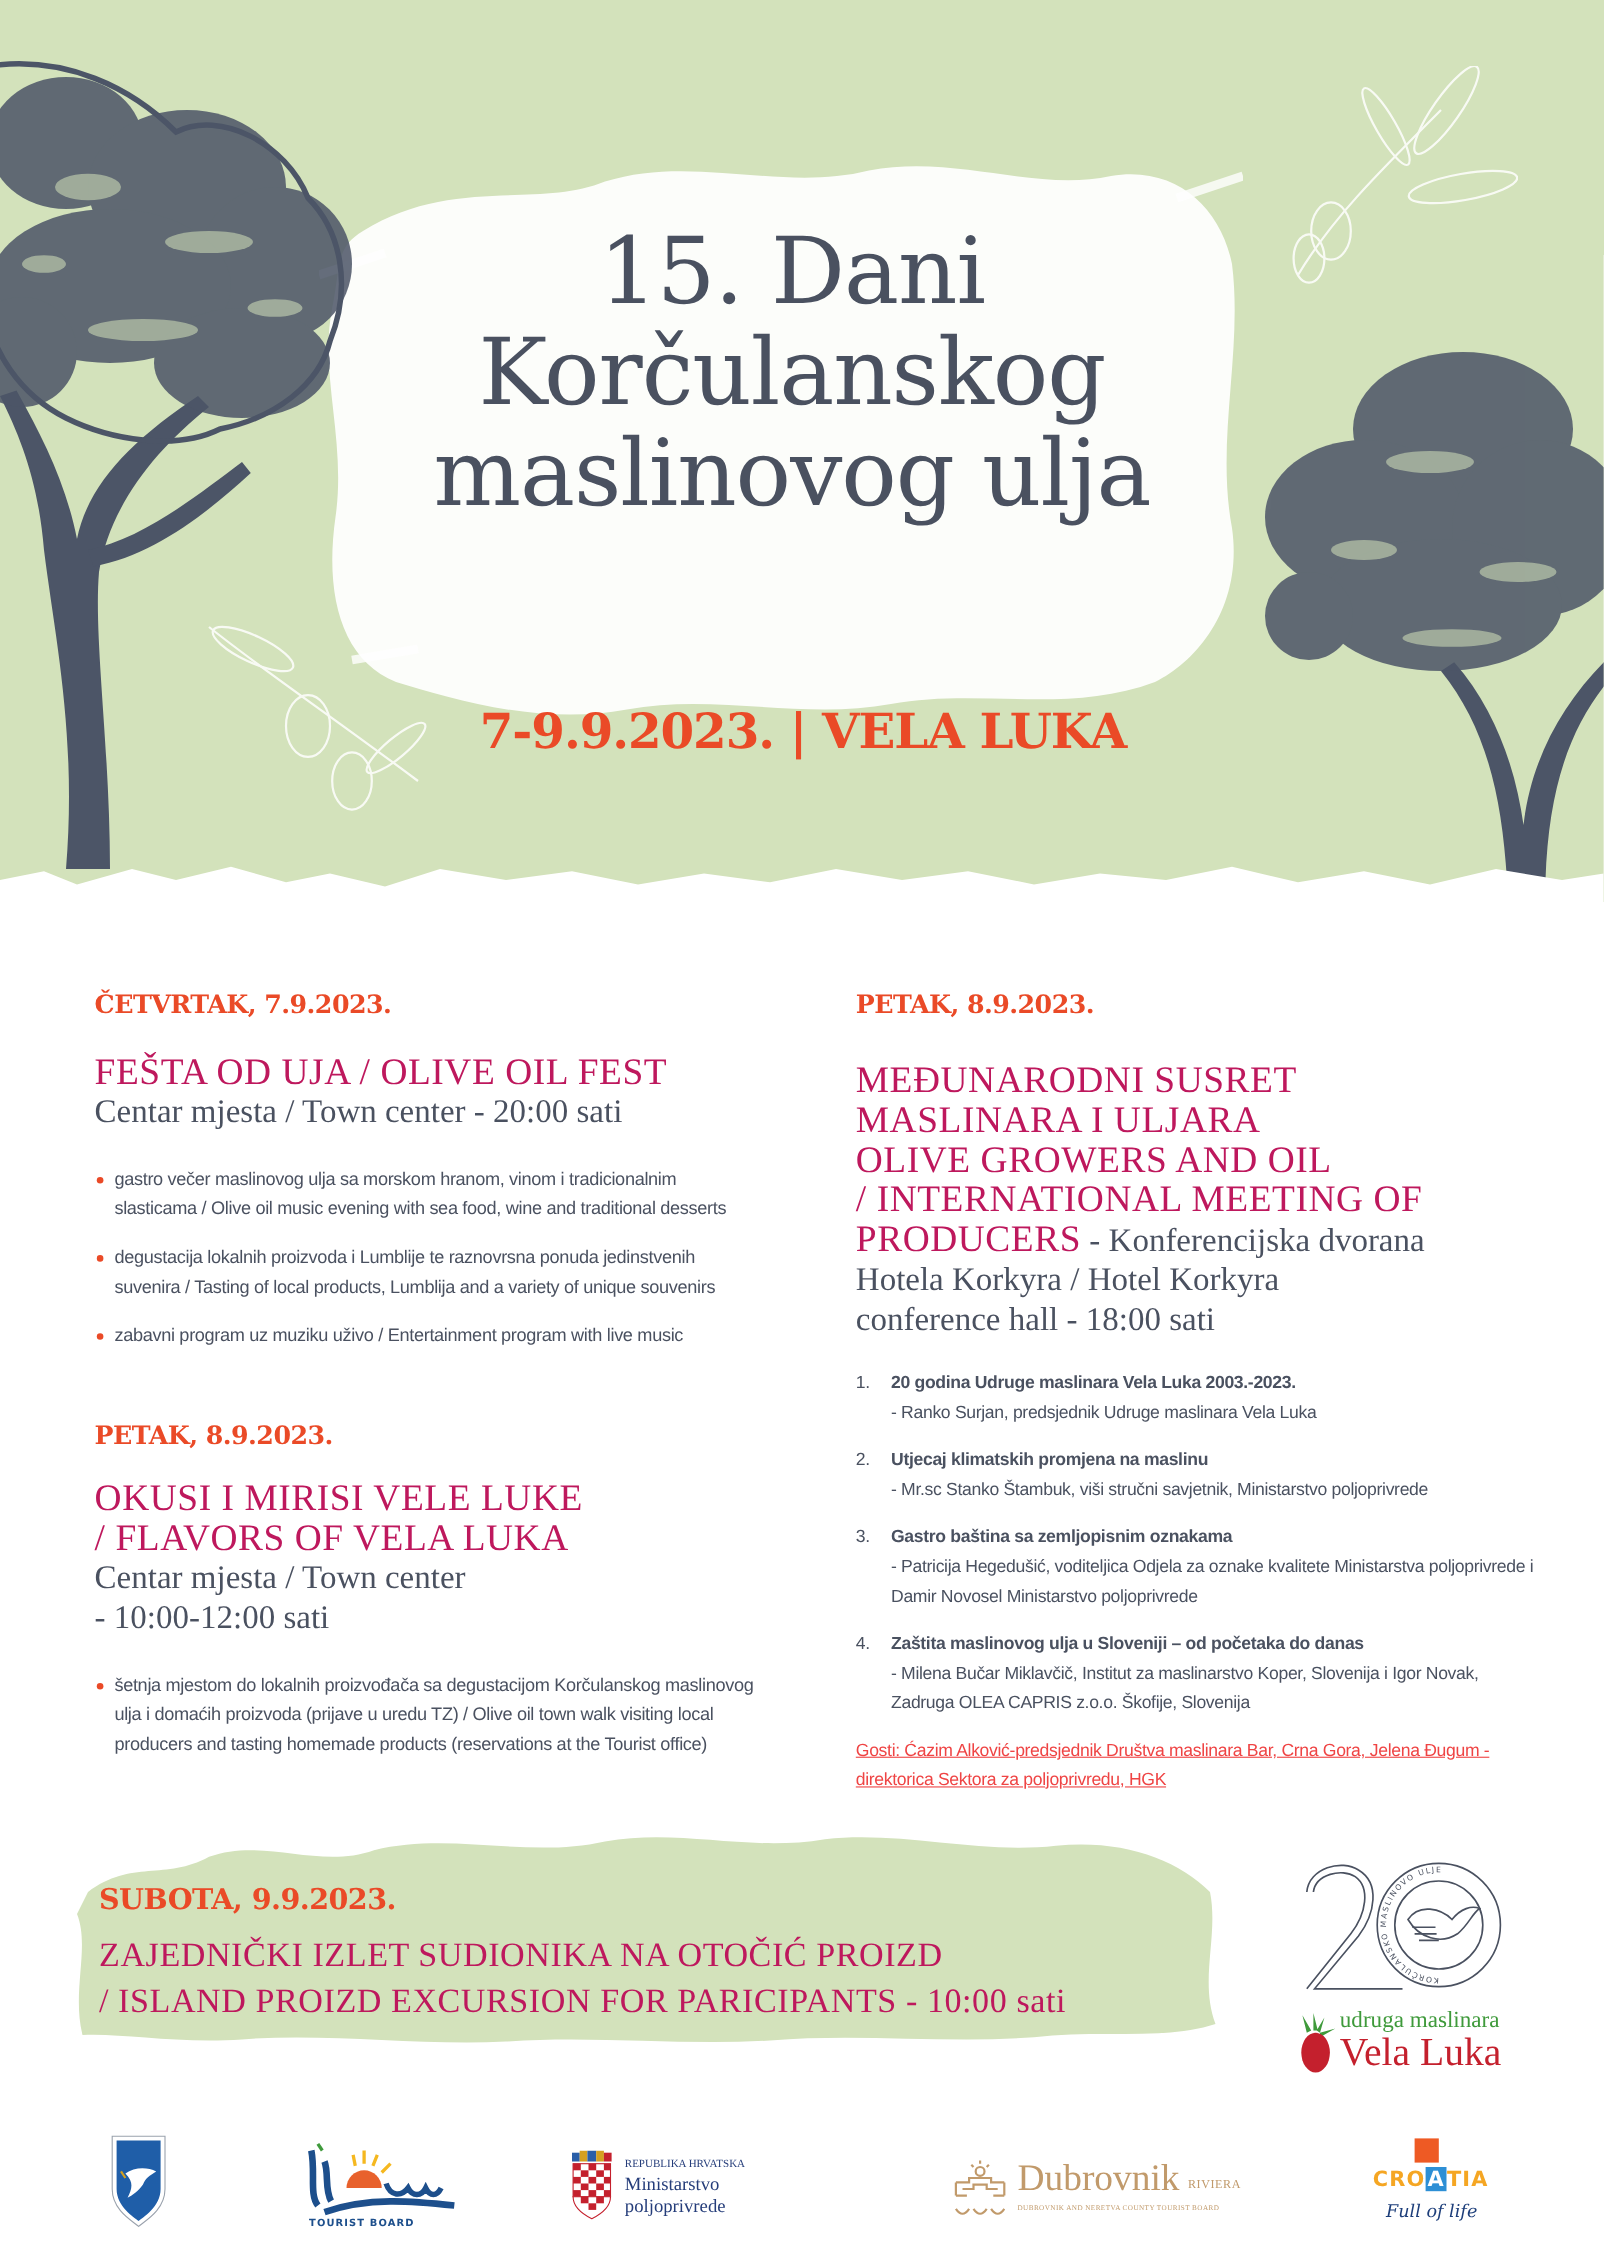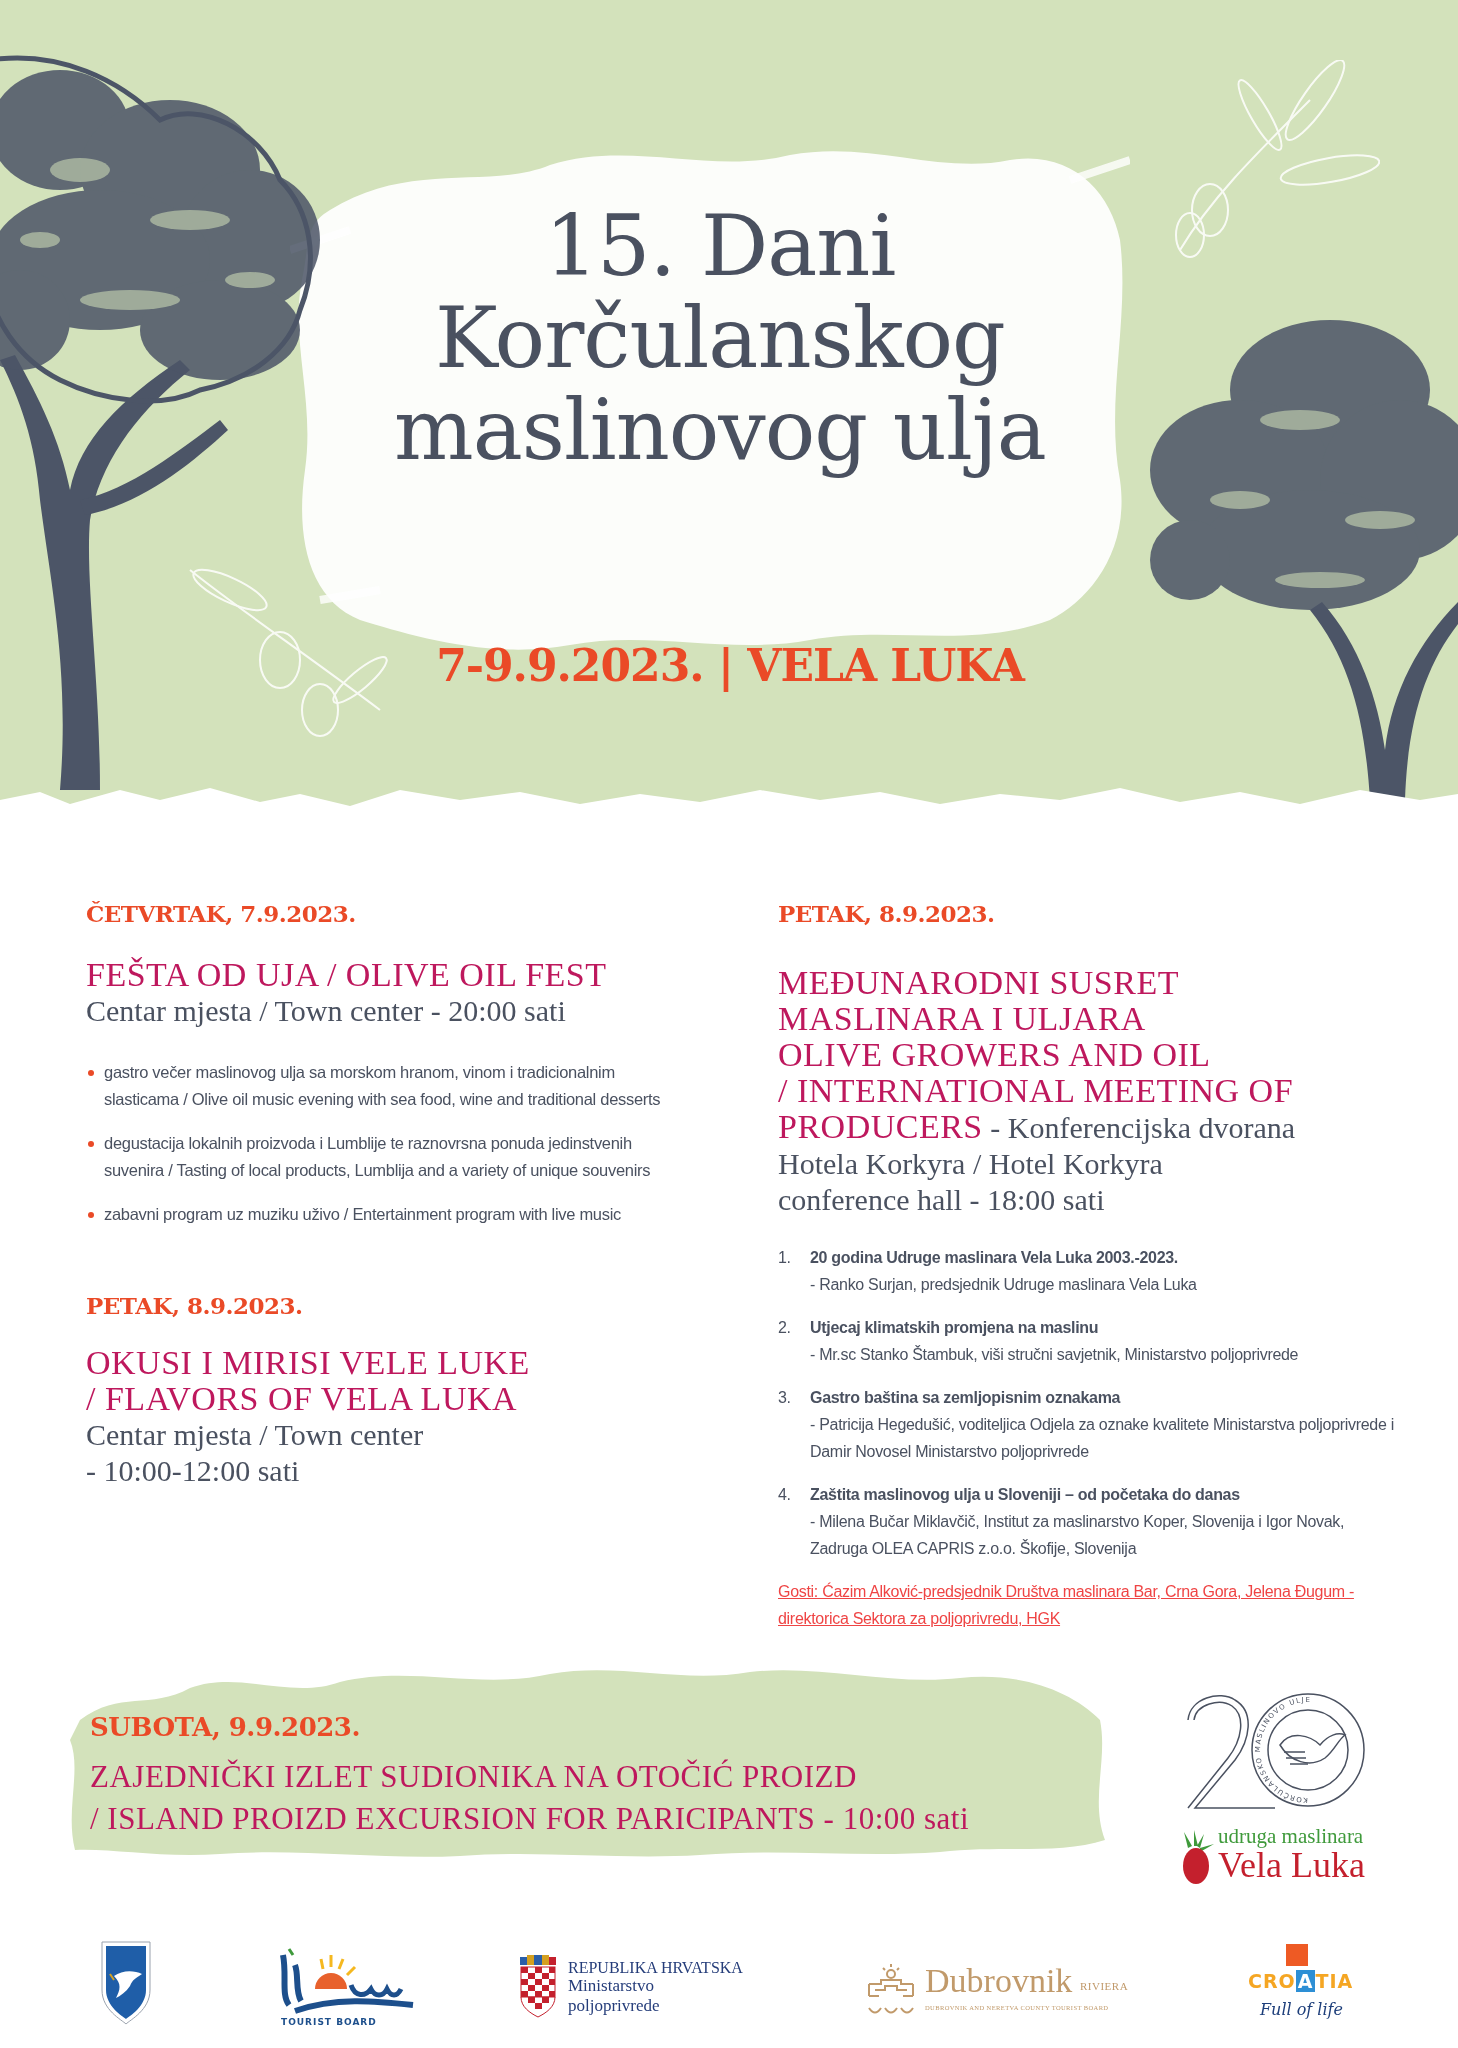--- a/index.html
+++ b/index.html
@@ -56,21 +56,21 @@
   .udruga-bottom { position: absolute; left: 38px; top: 22px; font-family: "Liberation Serif", serif; font-size: 36px; color: #c4202d; white-space: nowrap; }
 
   
   .sponsor { position: absolute; }
   .sp-coat { left: 100px; top: 1940px; width: 52px; height: 85px; }
   .sp-velaluka { left: 275px; top: 1945px; width: 140px; height: 90px; }
   .sp-velaluka .tb { position: absolute; left: 6px; top: 72px; font-family: "DejaVu Sans", sans-serif; font-weight: bold; font-size: 9px; color: #1d4f8c; letter-spacing: 1px; white-space: nowrap; }
   .sp-ministry { left: 518px; top: 1955px; width: 260px; height: 70px; }
   .sp-ministry .shield { position: absolute; left: 0; top: 0; width: 40px; height: 64px; }
   .sp-ministry .txt { position: absolute; left: 50px; top: 4px; font-family: "Liberation Serif", serif; color: #253d7a; white-space: nowrap; }
-  .sp-ministry .t1 { font-size: 16px; line-height: 17px; }
+  .sp-ministry .t1 { font-size: 10px; line-height: 17px; }
   .sp-ministry .t2 { font-size: 17px; line-height: 20px; }
   .sp-dubrovnik { left: 865px; top: 1962px; width: 280px; height: 56px; }
   .sp-dubrovnik .name { position: absolute; left: 60px; top: 0px; font-family: "Liberation Serif", serif; font-size: 34px; color: #c19a6b; white-space: nowrap; }
   .sp-dubrovnik .riviera { position: absolute; left: 215px; top: 18px; font-family: "Liberation Serif", serif; font-size: 11px; color: #c19a6b; letter-spacing: 0.5px; }
   .sp-dubrovnik .sub { position: absolute; left: 60px; top: 42px; font-family: "Liberation Serif", serif; font-size: 6.5px; color: #c19a6b; letter-spacing: 0.4px; white-space: nowrap; }
   .sp-croatia { left: 1248px; top: 1940px; width: 110px; height: 90px; }
   .sp-croatia .word { position: absolute; left: 0; top: 30px; font-family: "DejaVu Sans", sans-serif; font-weight: bold; font-size: 19px; letter-spacing: 1px; white-space: nowrap; }
   .sp-croatia .tag { position: absolute; left: 12px; top: 60px; font-family: "DejaVu Serif", serif; font-style: italic; font-size: 16px; color: #1d3e7a; white-space: nowrap; }
 </style>
 </head>
@@ -172,20 +172,23 @@
 </div>
 
 <div class="col-left-2">
   <div class="day-label">PETAK, 8.9.2023.</div>
   <div style="margin-top:26px;">
     <div class="event-title">OKUSI I MIRISI VELE LUKE</div>
     <div class="event-title">/ FLAVORS OF VELA LUKA</div>
     <div class="event-sub">Centar mjesta / Town center</div>
     <div class="event-sub">- 10:00-12:00 sati</div>
   </div>
+  <ul class="bullets">
+    <li>šetnja mjestom do lokalnih proizvođača sa degustacijom Korčulanskog maslinovog ulja i domaćih proizvoda (prijave u uredu TZ) / Olive oil town walk visiting local producers and tasting homemade products (reservations at the Tourist office)</li>
+  </ul>
 </div>
 
 <div class="col-right">
   <div class="day-label">PETAK, 8.9.2023.</div>
   <div style="margin-top:38px;">
     <div class="event-title">MEĐUNARODNI SUSRET</div>
     <div class="event-title">MASLINARA I ULJARA</div>
     <div class="event-title">OLIVE GROWERS AND OIL</div>
     <div class="event-title">/ INTERNATIONAL MEETING OF</div>
     <div style="white-space:nowrap;">

